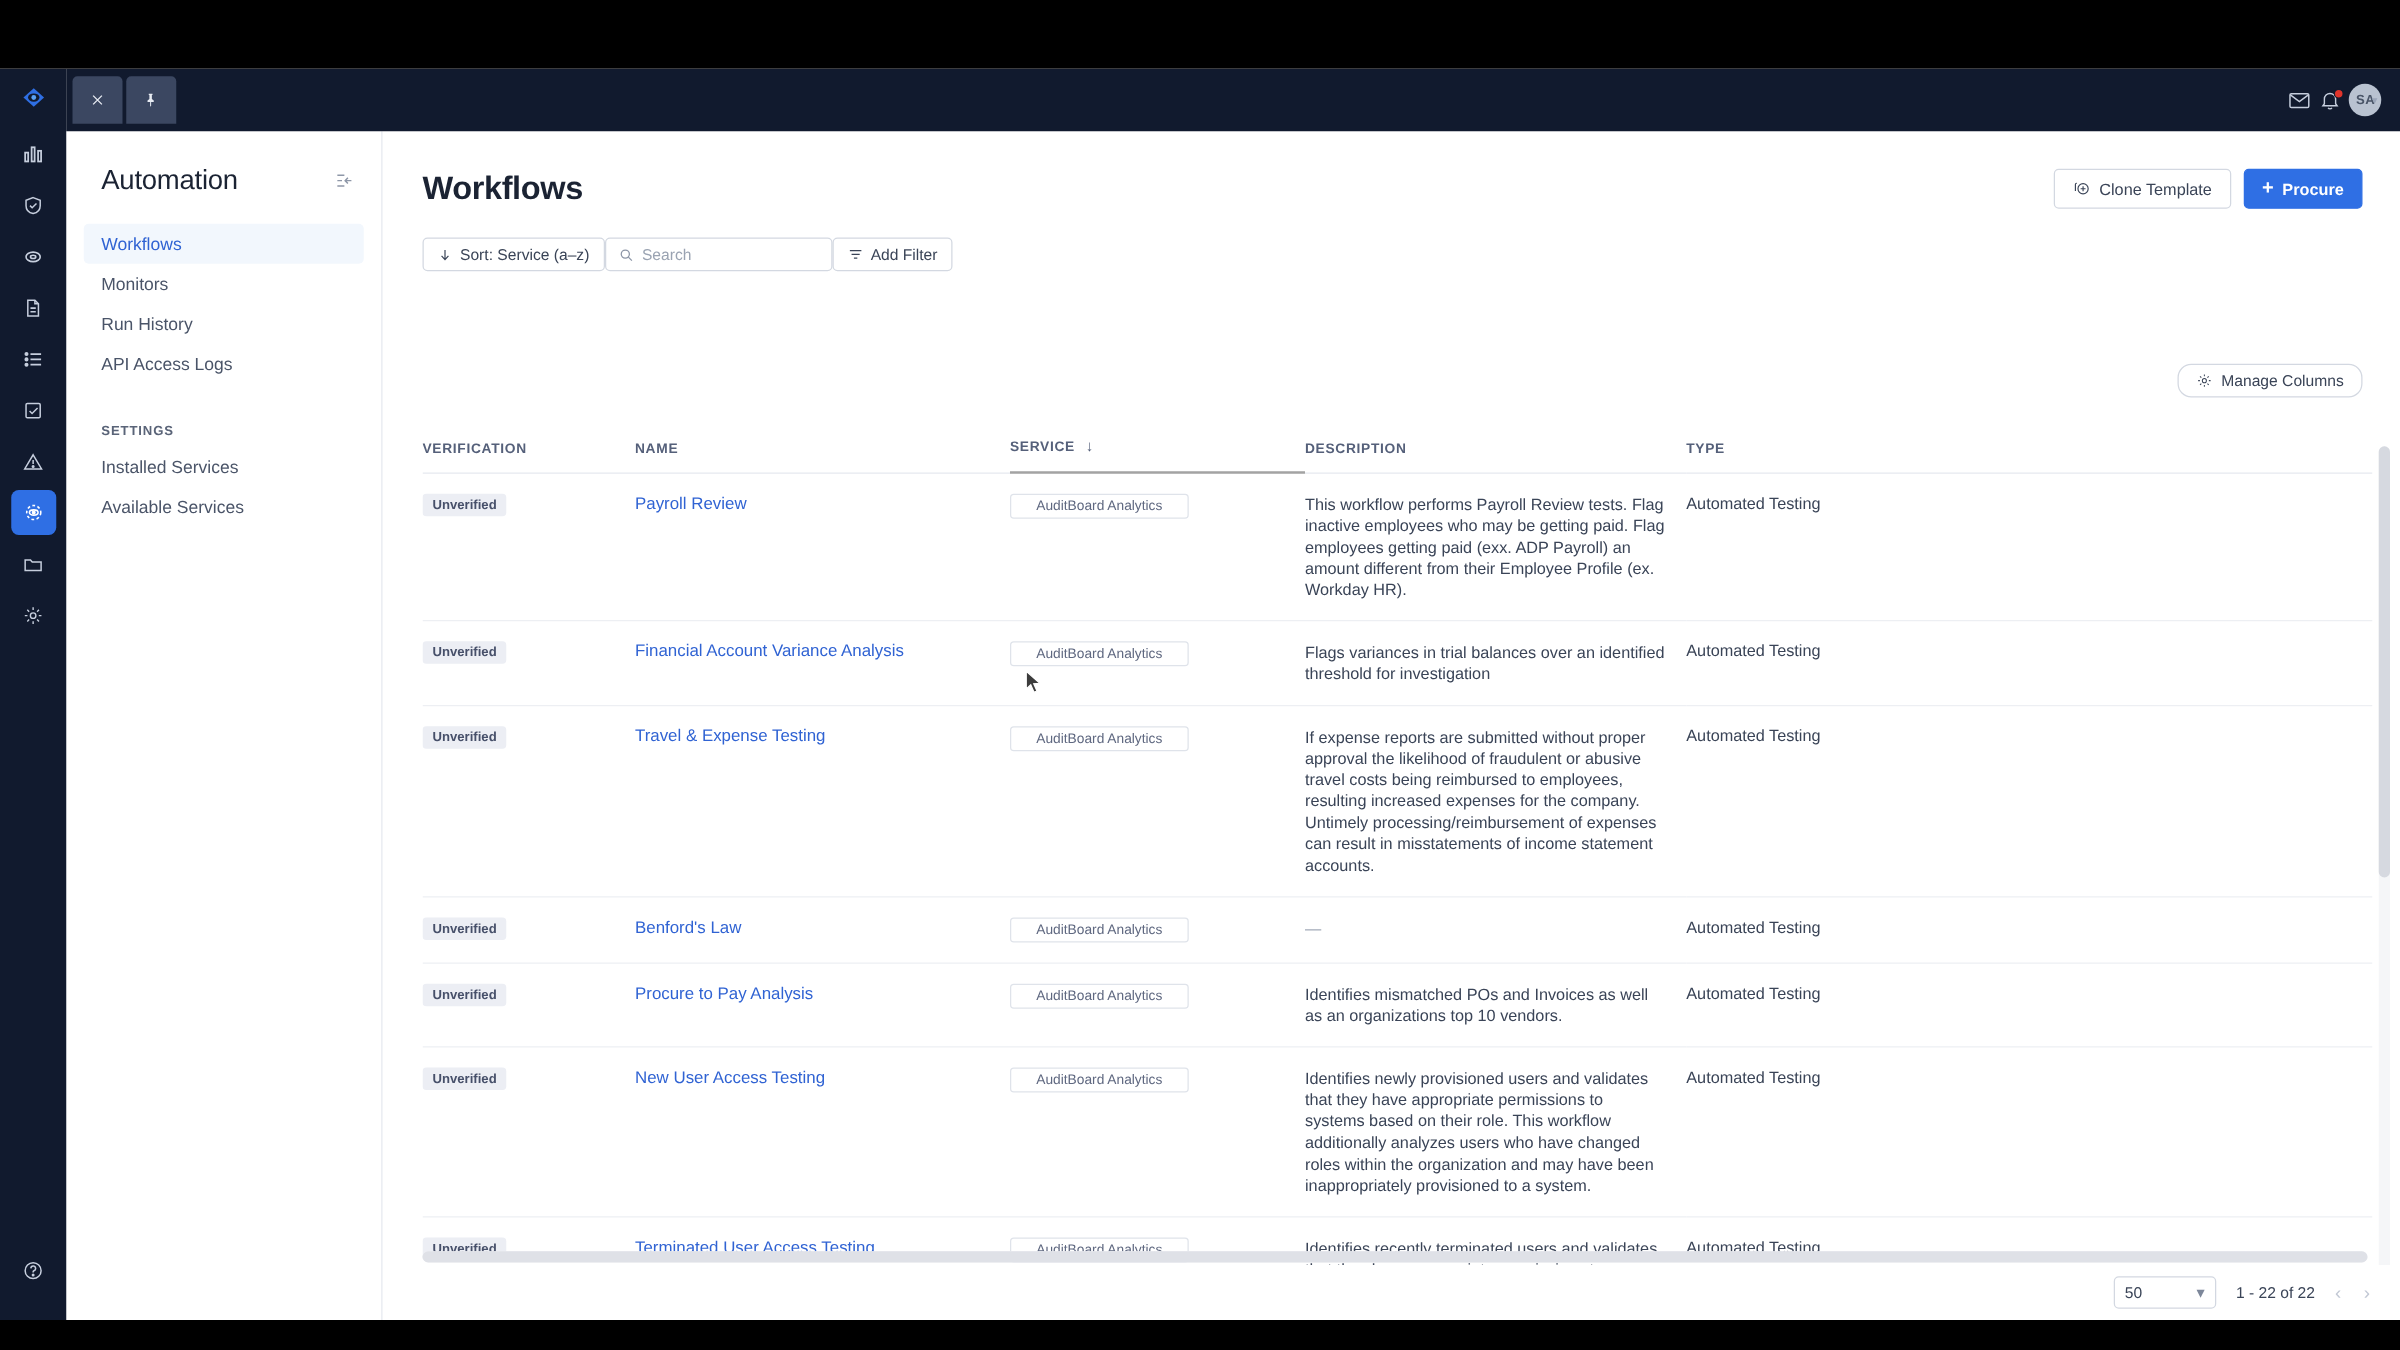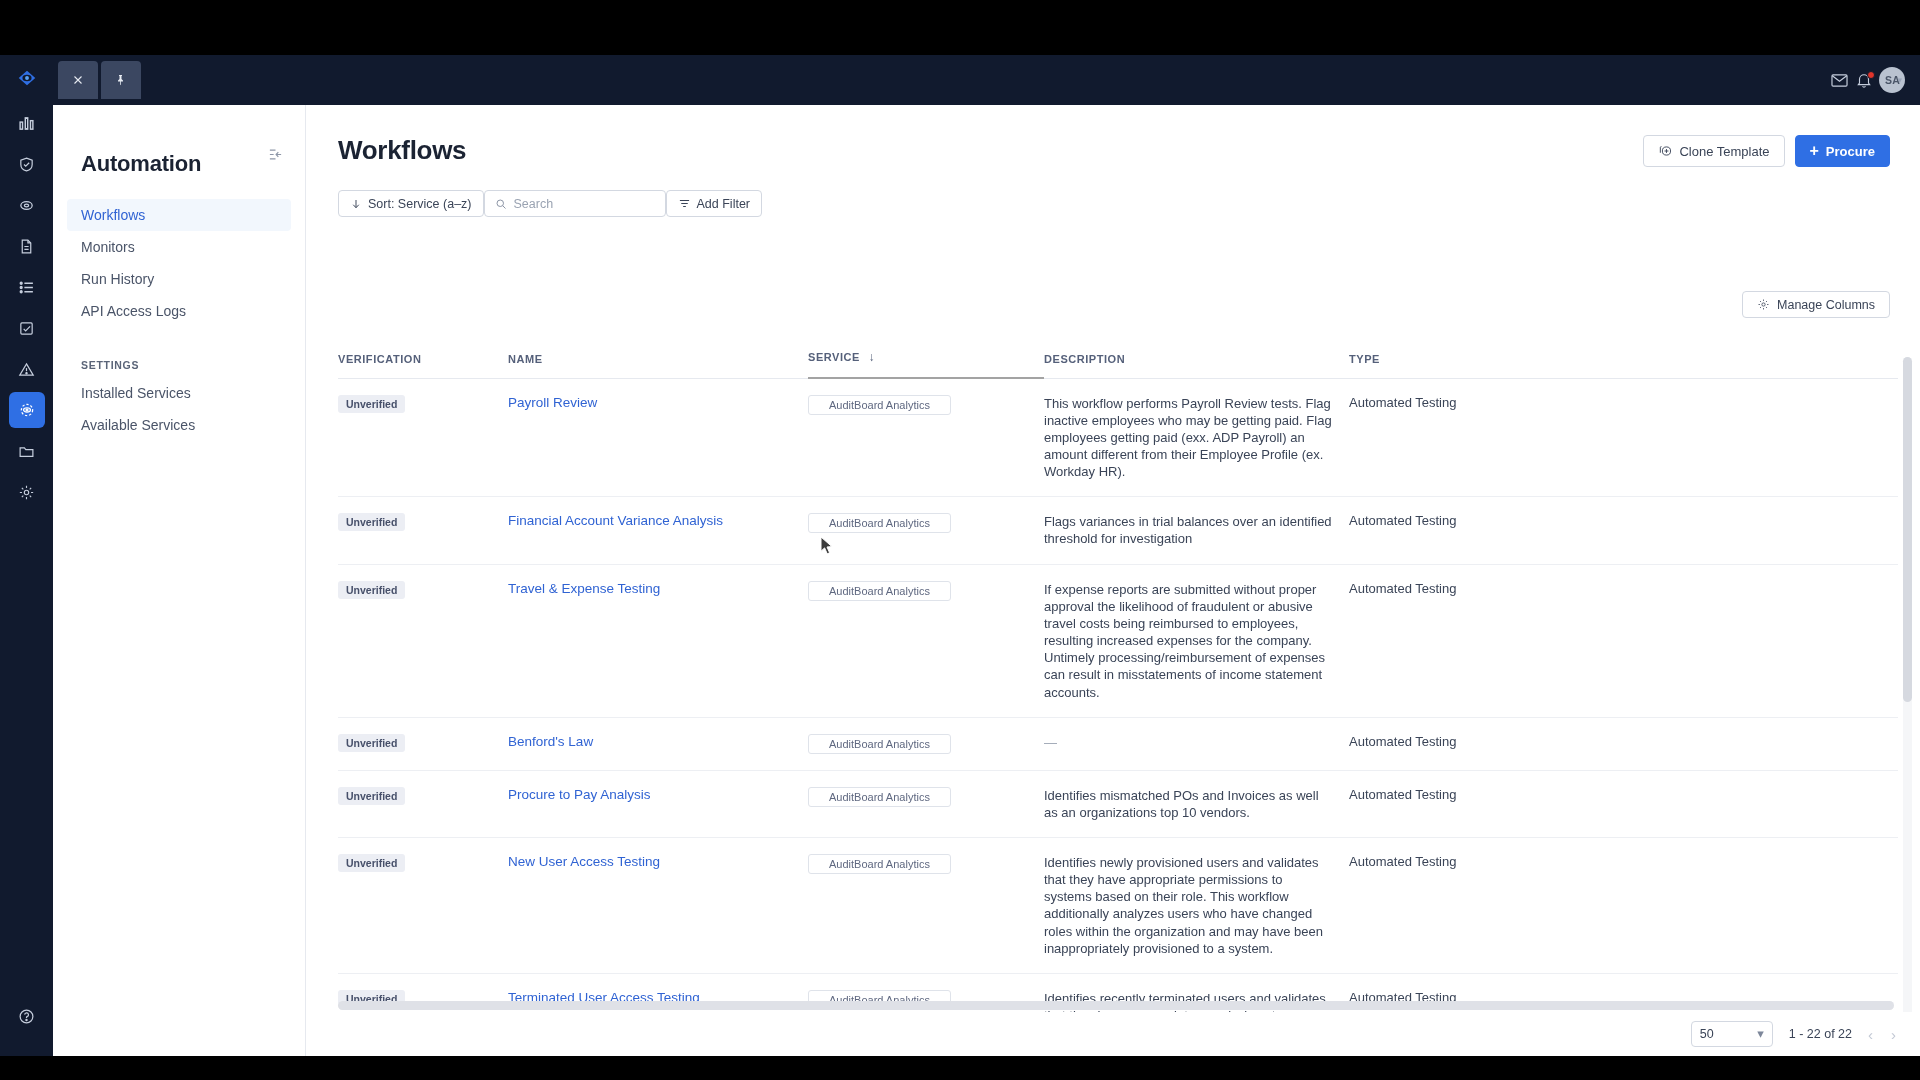--- a/index.html
+++ b/index.html
@@ -80,21 +80,21 @@
     position: absolute; left: 53px; top: 50px;
     width: 253px; height: 951px;
     background: #ffffff;
     border-right: 1px solid #e6e9ef;
     z-index: 20;
   }
   .panel-head {
     display: flex; align-items: center; justify-content: space-between;
     padding: 26px 22px 0 28px;
   }
-  .panel-title { font-size: 22px; font-weight: 700; color: #1b2333; letter-spacing: -.2px; margin-top: 20px; }
+  .panel-title { font-size: 22px; font-weight: 400; color: #1b2333; letter-spacing: -.2px; }
   .collapse-icon { color: #8e97a8; cursor: pointer; display: flex; }
   .nav-list { margin-top: 22px; padding: 0 14px; }
   .nav-item {
     height: 32px; display: flex; align-items: center;
     padding: 0 14px; border-radius: 4px;
     font-size: 14px; color: #4a5468; cursor: pointer;
   }
   .nav-item.active { background: #f2f7fd; color: #3063d3; }
   .nav-section {
     margin: 32px 0 6px 28px;
@@ -424,21 +424,21 @@
       </div>
 
       <div class="tb-btn">
         <svg width="13" height="13" viewBox="0 0 24 24" fill="none" stroke="currentColor" stroke-width="1.9">
           <path d="M3.5 6.5h17M6 12h12M9.5 17.5h5"></path>
         </svg>
         <span>Add Filter</span>
       </div>
     </div>
 
-    <div class="btn manage-cols" style="height:27px;font-size:12.5px;">
+    <div class="btn manage-cols" style="height:27px;font-size:12.5px;border-radius:11px;">
       <svg width="13" height="13" viewBox="0 0 24 24" fill="none" stroke="currentColor" stroke-width="1.5">
         <circle cx="12" cy="12" r="3"></circle>
         <path d="M12 2.8v2.6M12 18.6v2.6M2.8 12h2.6M18.6 12h2.6M5.6 5.6l1.9 1.9M16.5 16.5l1.9 1.9M18.4 5.6l-1.9 1.9M7.5 16.5l-1.9 1.9"></path>
       </svg>
       <span>Manage Columns</span>
     </div>
 
     <div id="tablewrap">
       <table class="grid">
         <thead>

